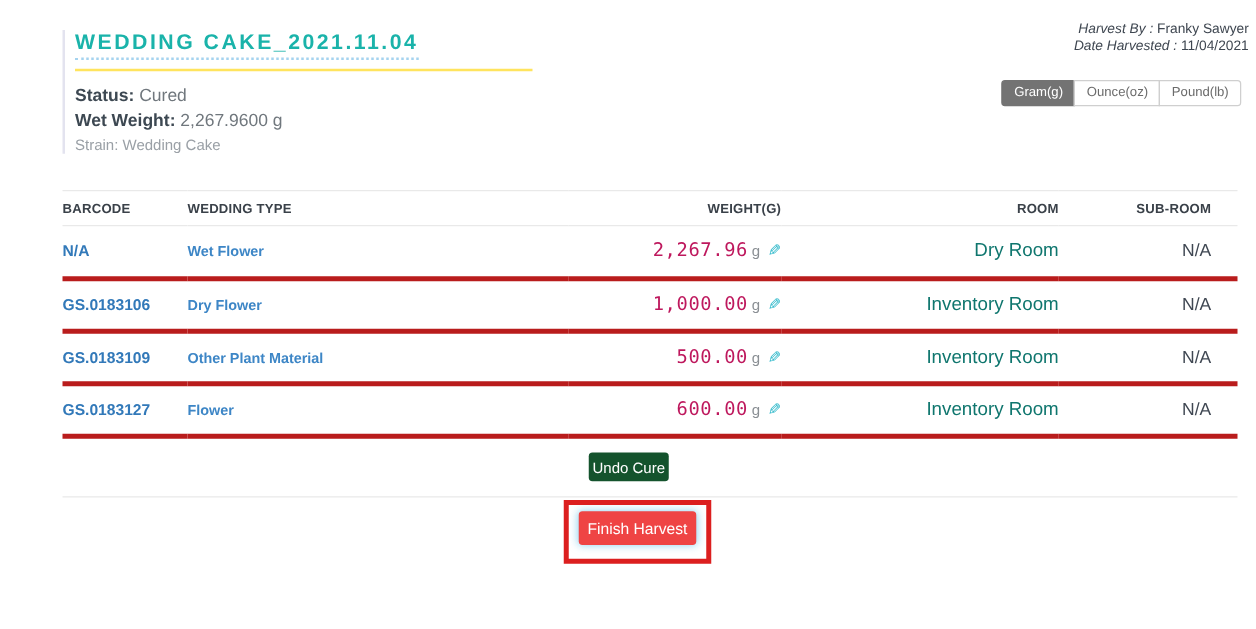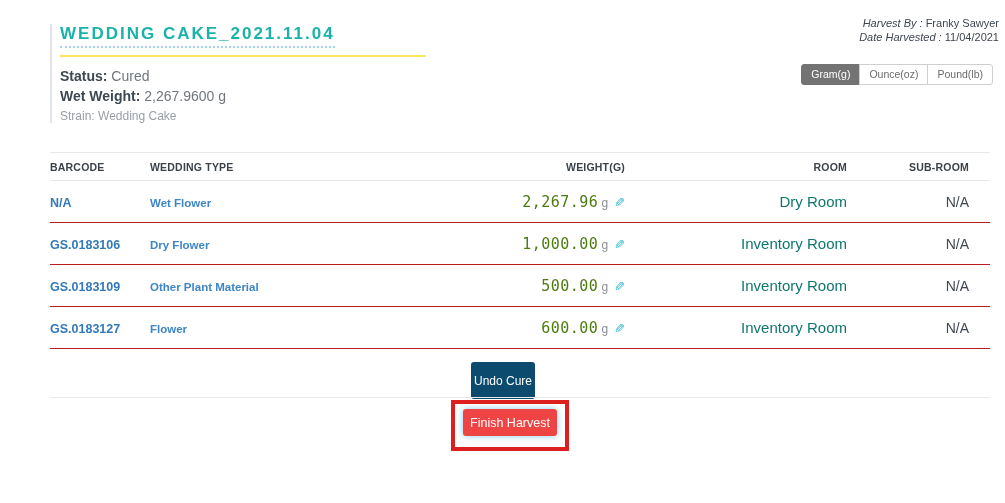--- a/index.html
+++ b/index.html
@@ -46,38 +46,38 @@
   .harvest-table col.c-barcode { width: 100px; }
   .harvest-table col.c-type    { width: 305px; }
   .harvest-table col.c-weight  { width: 170px; }
   .harvest-table col.c-room    { width: 222px; }
   .harvest-table col.c-sub     { width: 143px; }
   .harvest-table th {
     font-size: 10.5px; font-weight: 700; color: #3a4149; text-align: left;
     padding: 8px 0 7px 0; border-top: 1px solid #e9e9e9; border-bottom: 1px solid #e9e9e9;
     letter-spacing: 0.2px;
   }
-  .harvest-table td { padding: 0; height: 42px; border-bottom: 1px solid #b91c1c; vertical-align: middle; }
+  .harvest-table td { padding: 0; height: 42px; border-bottom: 4px solid #b91c1c; vertical-align: middle; }
   .harvest-table th.r, .harvest-table td.r { text-align: right; }
   .harvest-table th.pad-r, .harvest-table td.pad-r { padding-right: 21px; }
   .cell-barcode { font-size: 12.5px; font-weight: 700; color: #3279b9; cursor: pointer; }
   .cell-type { font-size: 11.5px; font-weight: 700; color: #3d86c6; cursor: pointer; }
-  .weight-val { font-family: "DejaVu Sans Mono", monospace; font-size: 15px; color: #4d7c0f; letter-spacing: 0.5px; }
+  .weight-val { font-family: "DejaVu Sans Mono", monospace; font-size: 15px; color: #be185d; letter-spacing: 0.5px; }
   .weight-unit { font-size: 12px; color: #8a8f94; margin-left: 3px; }
   .edit-pencil {
     display: inline-block; transform: scaleX(-1); color: #2ab7c9; font-size: 13px;
     margin-left: 6px; cursor: pointer; font-family: "DejaVu Sans", sans-serif;
   }
   .cell-room { font-size: 15px; color: #0f766e; }
   .cell-sub { font-size: 14px; color: #3f4752; }
 
   
   .btn-undo {
-    position: absolute; left: 471px; top: 362px; width: 64px; height: 37px;
-    background: #0c4a6e; border: none; border-radius: 3px; color: #ffffff;
+    position: absolute; left: 471px; top: 362px; width: 64px; height: 23px;
+    background: #14532d; border: none; border-radius: 3px; color: #ffffff;
     font-family: "Liberation Sans", sans-serif; font-size: 12px; cursor: pointer; padding: 0;
   }
   .bottom-divider { position: absolute; left: 50px; top: 397px; width: 940px; height: 1px; background: #e9e9e9; }
   .btn-finish {
     position: absolute; left: 463px; top: 409px; width: 94px; height: 27px;
     background: #ef4444; border: none; border-radius: 3px; color: #ffffff;
     font-family: "Liberation Sans", sans-serif; font-size: 12.5px; cursor: pointer; padding: 0;
     box-shadow: 0 0 7px rgba(41, 170, 225, 0.55);
   }
   .annotation-box {

